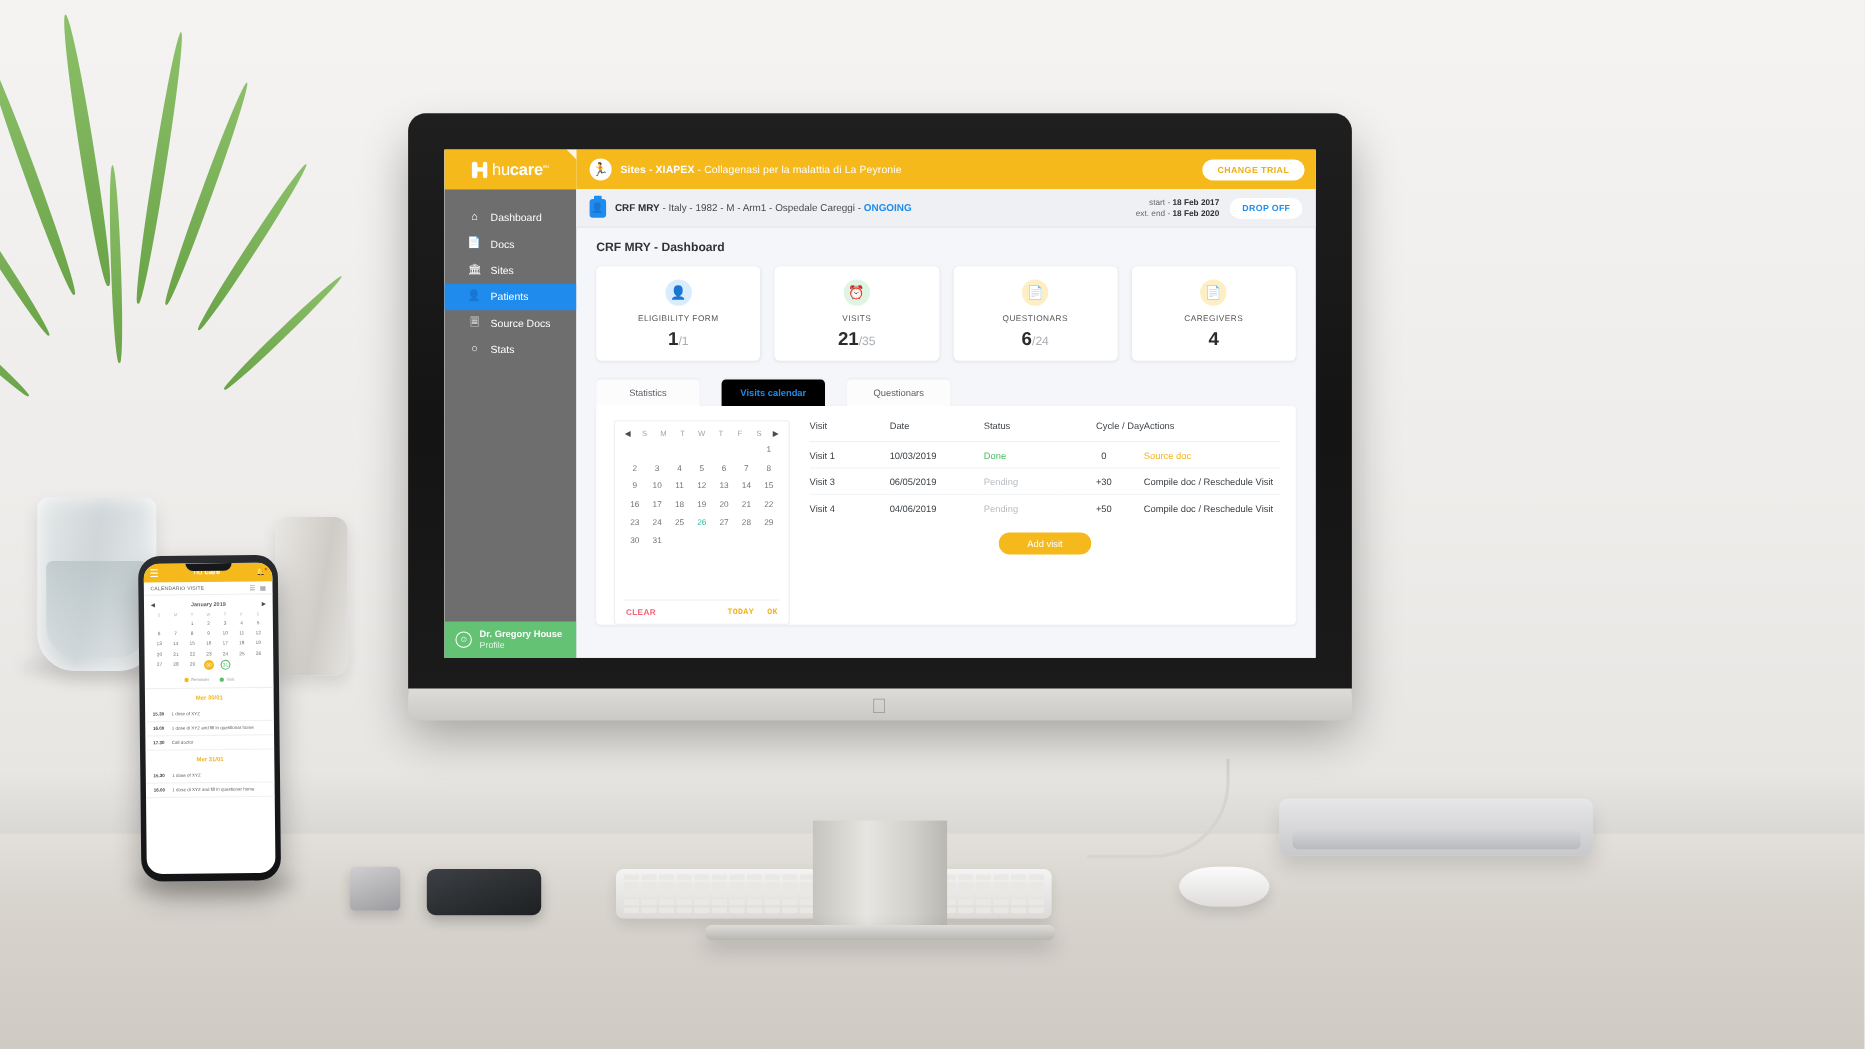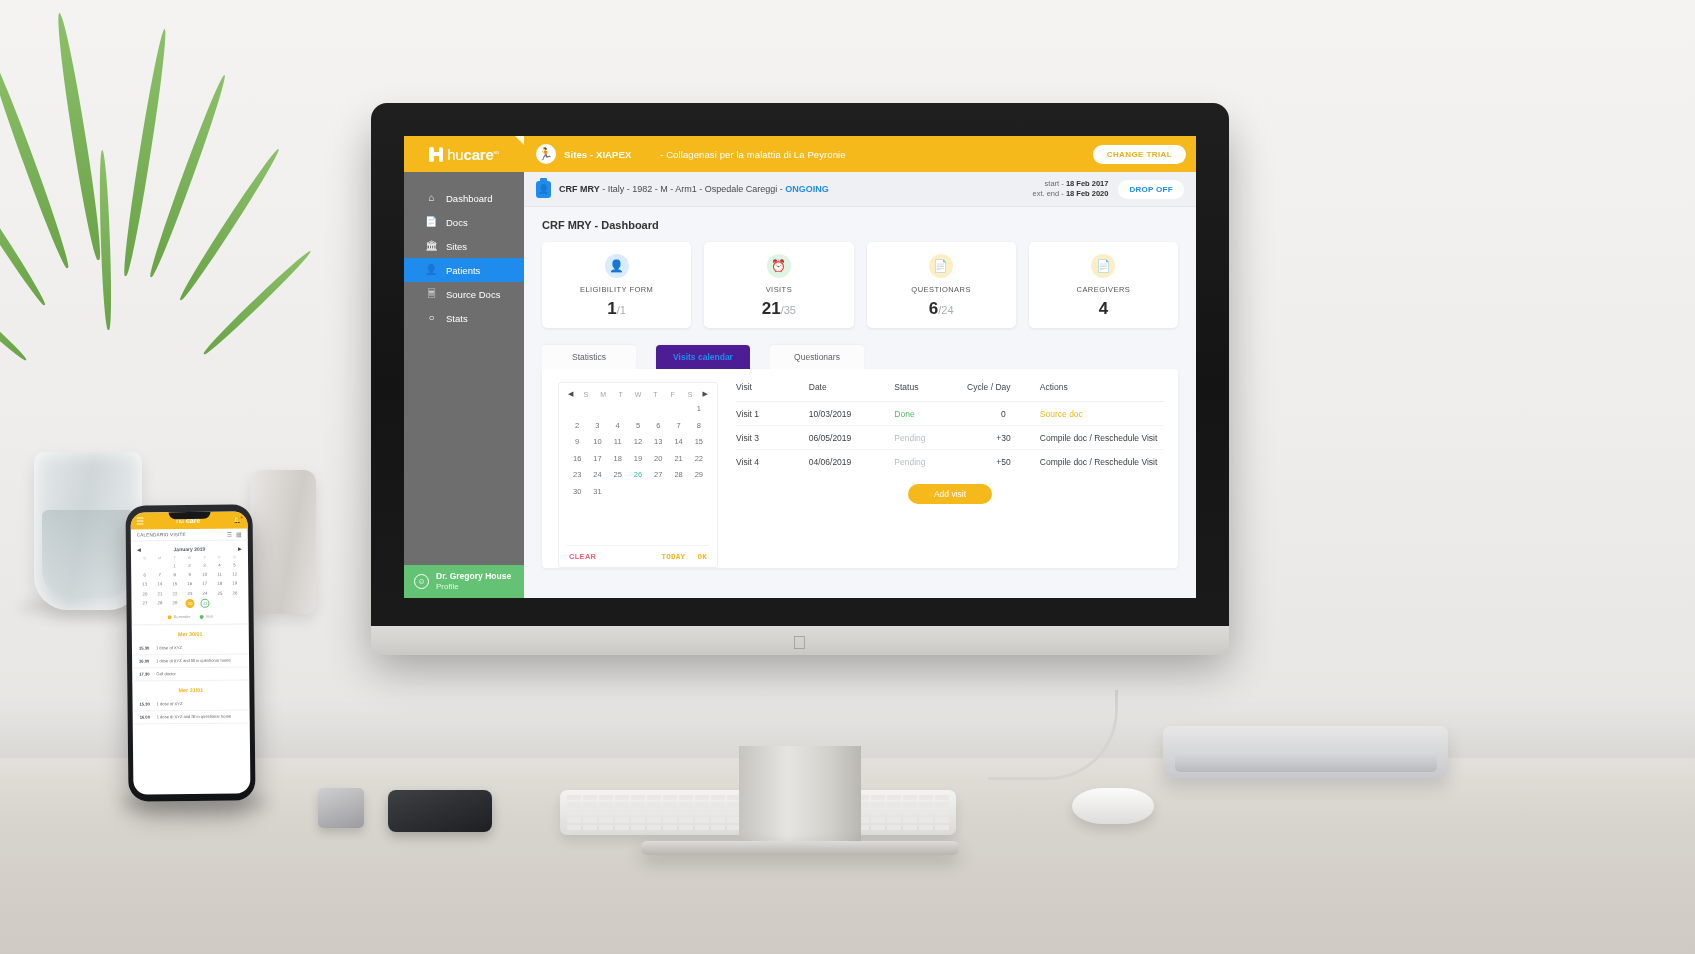--- a/index.html
+++ b/index.html
@@ -151,21 +151,21 @@
 
   .trialbar{
     flex:1;background:#f5b91c;display:flex;align-items:center;gap:8px;padding:0 10px 0 12px;
   }
   .trial-ico{
     width:20px;height:20px;border-radius:50%;background:#fff;
     display:flex;align-items:center;justify-content:center;color:#2a66b0;font-size:12px;
     flex:0 0 20px;
   }
   .trial-text{color:#fff;font-size:9.5px;font-weight:bold;letter-spacing:.1px;white-space:nowrap;}
-  .trial-text .light{font-weight:normal;padding-left:26px;}
+  .trial-text .light{font-weight:normal;}
   .change-trial{
     margin-left:auto;background:#fff;color:#eeae15;border:none;border-radius:20px;
     padding:5px 14px;font-size:8px;font-weight:bold;letter-spacing:.4px;
     font-family:inherit;cursor:pointer;
   }
 
   .body-row{ flex:1; display:flex; min-height:0; }
 
   .sidebar{
     width:120px;flex:0 0 120px;background:#6e6e6e;display:flex;flex-direction:column;
@@ -231,21 +231,21 @@
   .card .clabel{font-size:7.5px;color:#555;letter-spacing:.45px;margin-bottom:6px;}
   .card .cval{font-size:17px;font-weight:bold;color:#2b2b2b;line-height:1;}
   .card .cval span{font-size:11px;color:#a9adb4;font-weight:normal;}
 
   .tabs{display:flex;gap:20px;margin-top:17px;}
   .tab{
     flex:0 0 auto;width:94px;text-align:center;padding:7px 0;border-radius:4px 4px 0 0;
     background:#fcfcfd;color:#5c6268;font-size:8.5px;cursor:pointer;
     box-shadow:0 -1px 2px rgba(40,50,70,.04);
   }
-  .tab.active{background:#4c1d95;color:#1f8ced;font-weight:bold;}
+  .tab.active{background:#000000;color:#1f8ced;font-weight:bold;}
 
   .panel{
     background:#fff;border-radius:0 4px 4px 4px;flex:1;
     display:flex;padding:13px 14px 0 16px;gap:18px;
     box-shadow:0 1px 3px rgba(40,50,70,.07);
     min-height:0;
   }
 
   
   .cal{
@@ -275,21 +275,21 @@
     text-align:left;font-weight:normal;color:#41464b;font-size:8.5px;
     padding:0 0 9px 0;border-bottom:1px solid #eef0f2;
   }
   tbody td{padding:6.5px 0;border-bottom:1px solid #f3f4f6;color:#3c4146;}
   tbody tr:last-child td{border-bottom:none;}
   td.st-done{color:#4cbd63;margin-top:24px;}
   td.st-pending{color:#b9bdc2;}
   td.act-src{color:#f0b51d;cursor:pointer;}
   td.act-plain{color:#3c4146;cursor:pointer;}
   td.num{text-align:center;}
-  th.num{text-align:left;}
+  th.num{text-align:right;}
   .addvisit-wrap{text-align:center;margin-top:11px;}
   .addvisit{
     background:#f5b91c;border:none;border-radius:20px;color:#fff;
     padding:5px 26px;font-size:8.5px;font-family:inherit;cursor:pointer;
   }
 
   
   .iphone{
     position:absolute;left:127px;top:505px;width:127px;height:296px;
     border-radius:20px;background:linear-gradient(160deg,#2b2d30,#101113);

